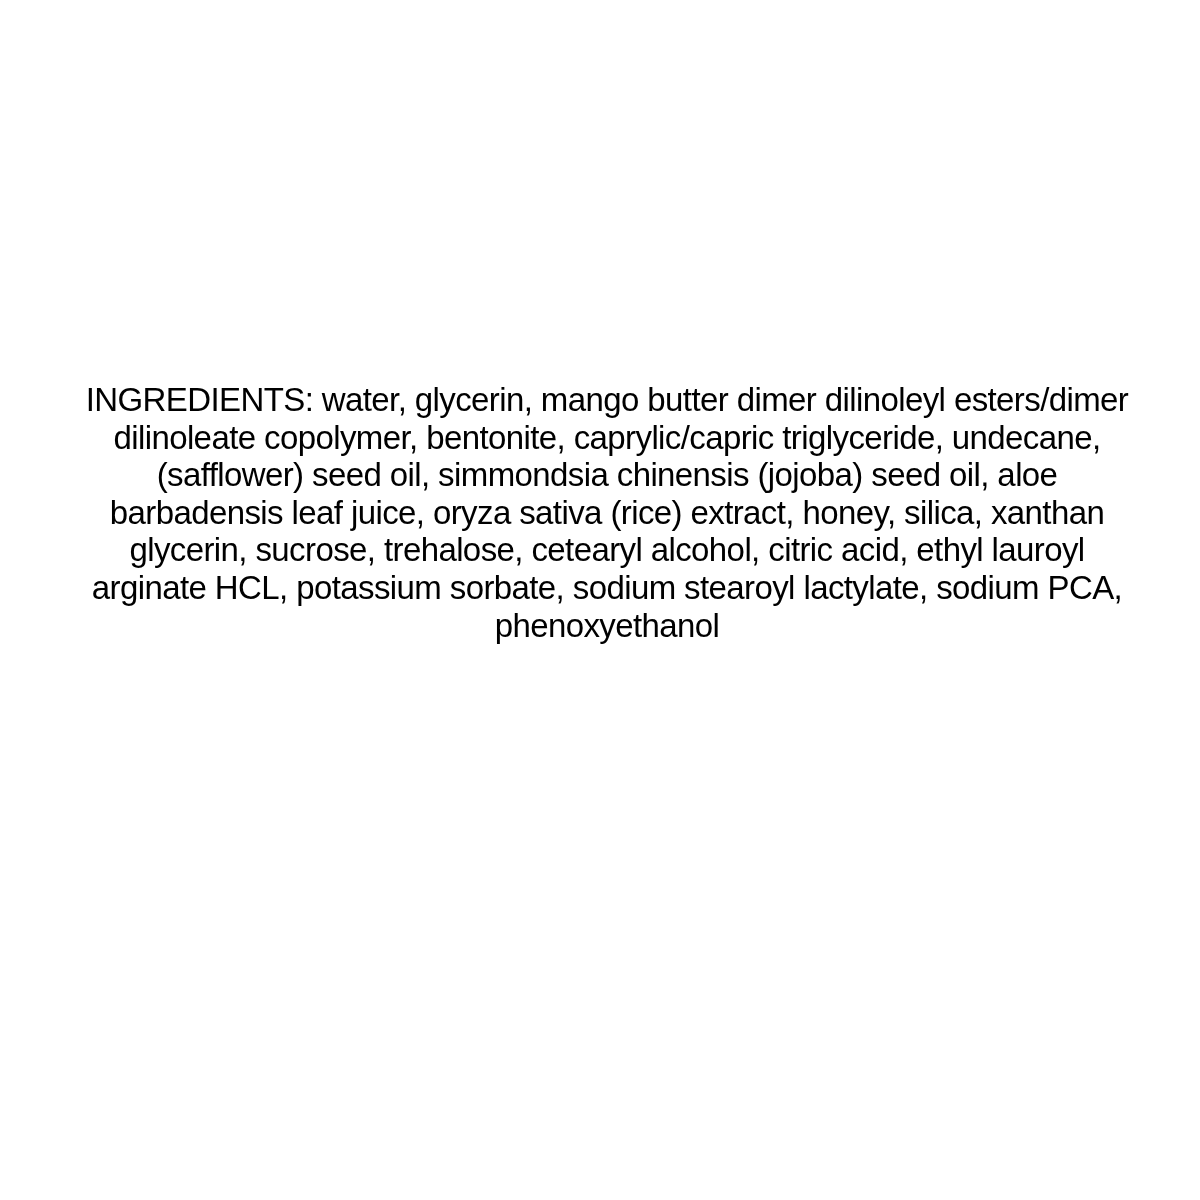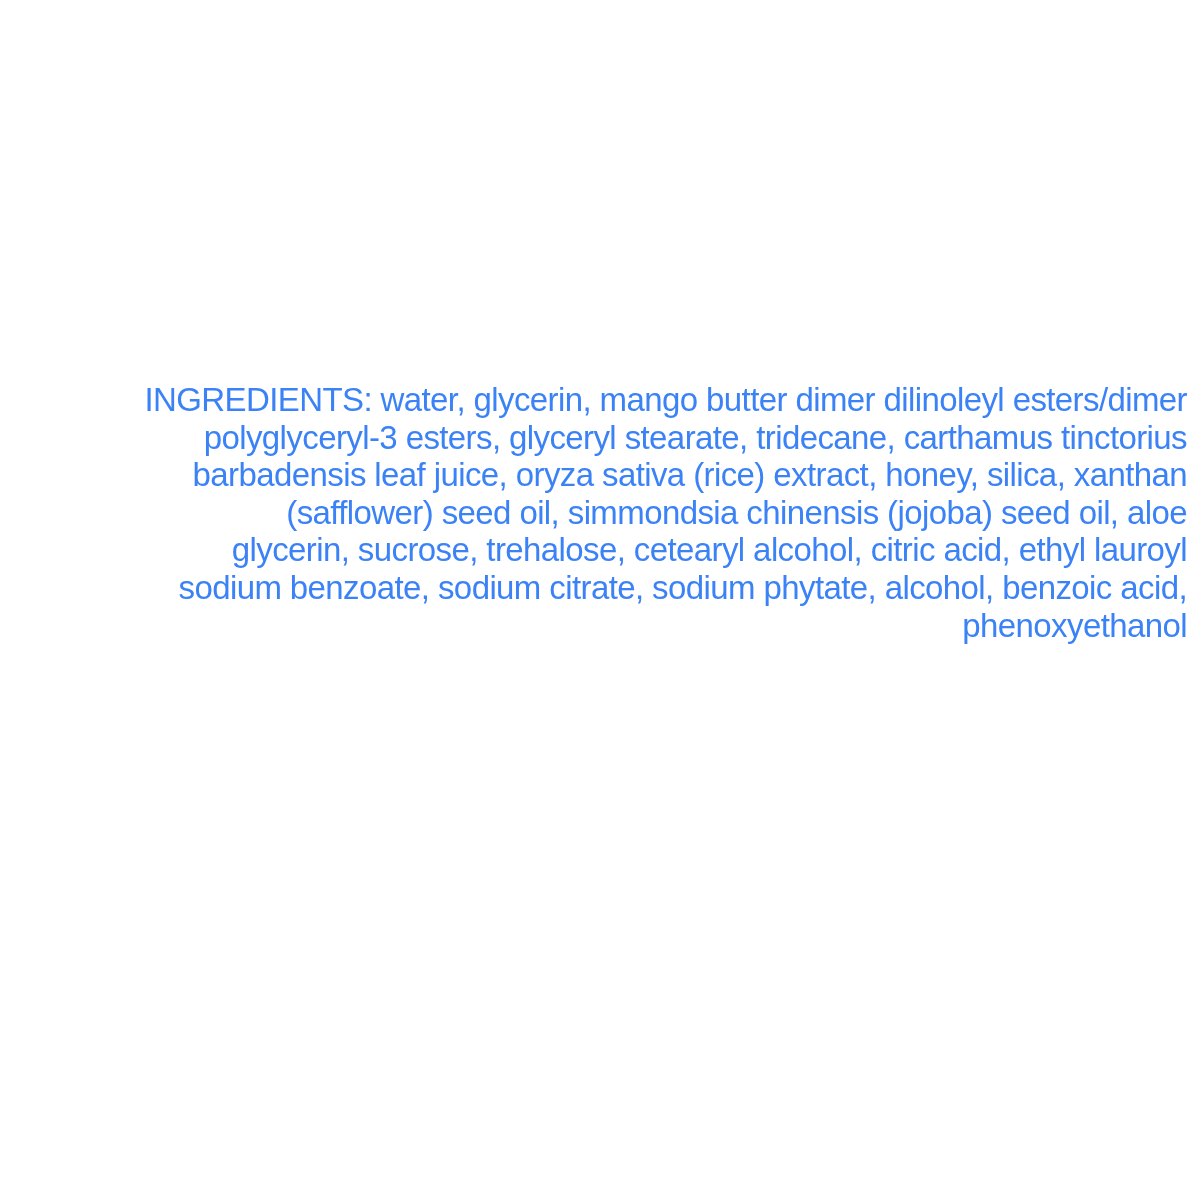--- a/index.html
+++ b/index.html
@@ -16,33 +16,33 @@
   }
   .ingredients-block {
     position: absolute;
     left: 27px;
     top: 381px;
     width: 1160px;
     font-family: "Liberation Sans", sans-serif;
     font-size: 33px;
     line-height: 37.6px;
     letter-spacing: -0.6px;
-    color: #3b82f6;
-    text-align: right;
+    color: #000000;
+    text-align: center;
   }
   .ingredients-line {
     white-space: nowrap;
   }
 </style>
 </head>
 <body>
 
 <div class="page">
   <div class="ingredients-block">
     <div class="ingredients-line">INGREDIENTS: water, glycerin, mango butter dimer dilinoleyl esters/dimer</div>
-    <div class="ingredients-line">polyglyceryl-3 esters, glyceryl stearate, tridecane, carthamus tinctorius</div>
+    <div class="ingredients-line">dilinoleate copolymer, bentonite, caprylic/capric triglyceride, undecane,</div>
+    <div class="ingredients-line">(safflower) seed oil, simmondsia chinensis (jojoba) seed oil, aloe</div>
     <div class="ingredients-line">barbadensis leaf juice, oryza sativa (rice) extract, honey, silica, xanthan</div>
-    <div class="ingredients-line">(safflower) seed oil, simmondsia chinensis (jojoba) seed oil, aloe</div>
     <div class="ingredients-line">glycerin, sucrose, trehalose, cetearyl alcohol, citric acid, ethyl lauroyl</div>
-    <div class="ingredients-line">sodium benzoate, sodium citrate, sodium phytate, alcohol, benzoic acid,</div>
+    <div class="ingredients-line">arginate HCL, potassium sorbate, sodium stearoyl lactylate, sodium PCA,</div>
     <div class="ingredients-line">phenoxyethanol</div>
   </div>
 </div>
 
 </body></html>

